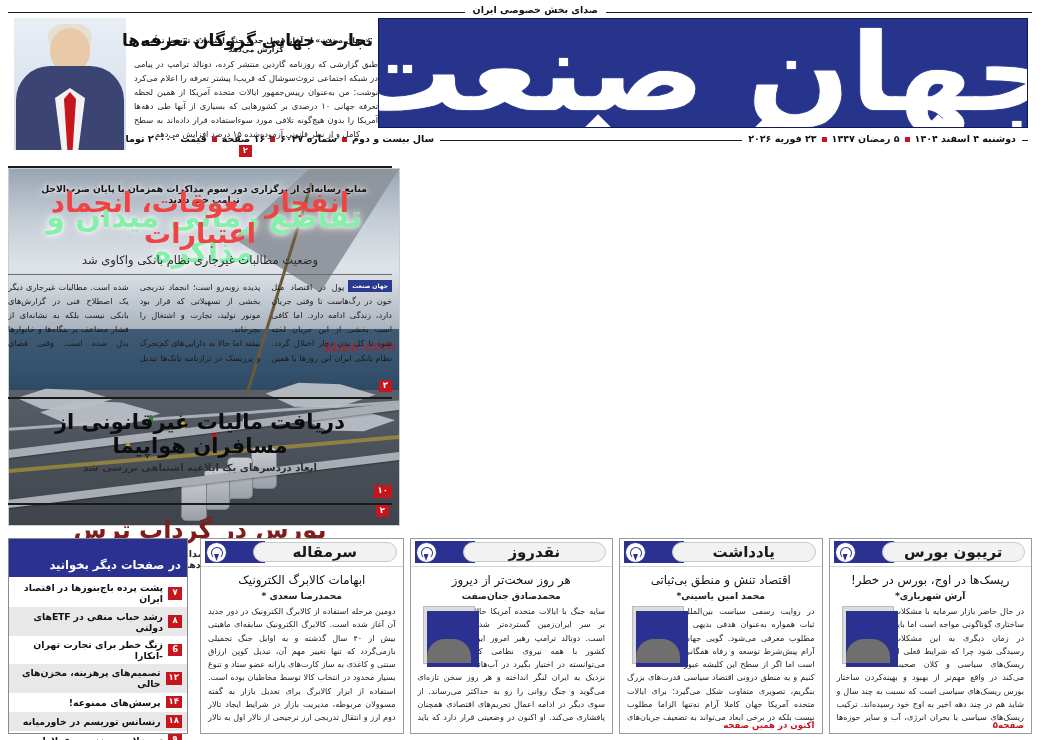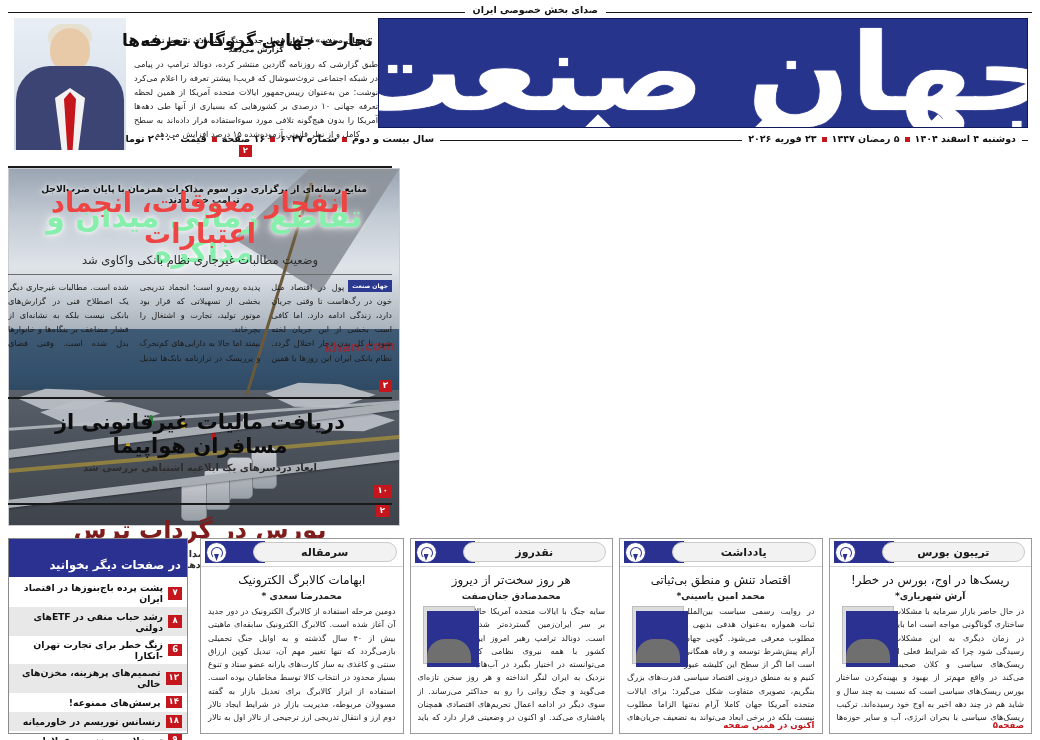--- a/index.html
+++ b/index.html
@@ -256,21 +256,21 @@
   .card-hd{
     position:relative; height:28px; background:#fff;
     border-bottom:1px solid #d4d4d4;
   }
   .card-hd-pill{
     position:absolute; top:3px; right:6px; left:52px; height:20px;
     background:#f2f2f2; border:1px solid #c9c9c9; border-radius:10px;
     display:flex; align-items:center; justify-content:center;
   }
   .card-hd-pill span{
-    font-size:11px; font-weight:bold; color:#1a1a1a; letter-spacing:-0.3px;
+    font-size:15px; font-weight:bold; color:#1a1a1a; letter-spacing:-0.3px;
   }
   .card-hd-block{
     position:absolute; top:2px; left:4px; width:60px; height:22px;
     background:#2b3191;
   }
   .card-hd-icon{
     position:absolute; top:3px; left:5px; width:21px; height:21px;
     border-radius:50%; background:#fff; border:1.6px solid #2b3191;
   }
   .card-hd-icon:before{

